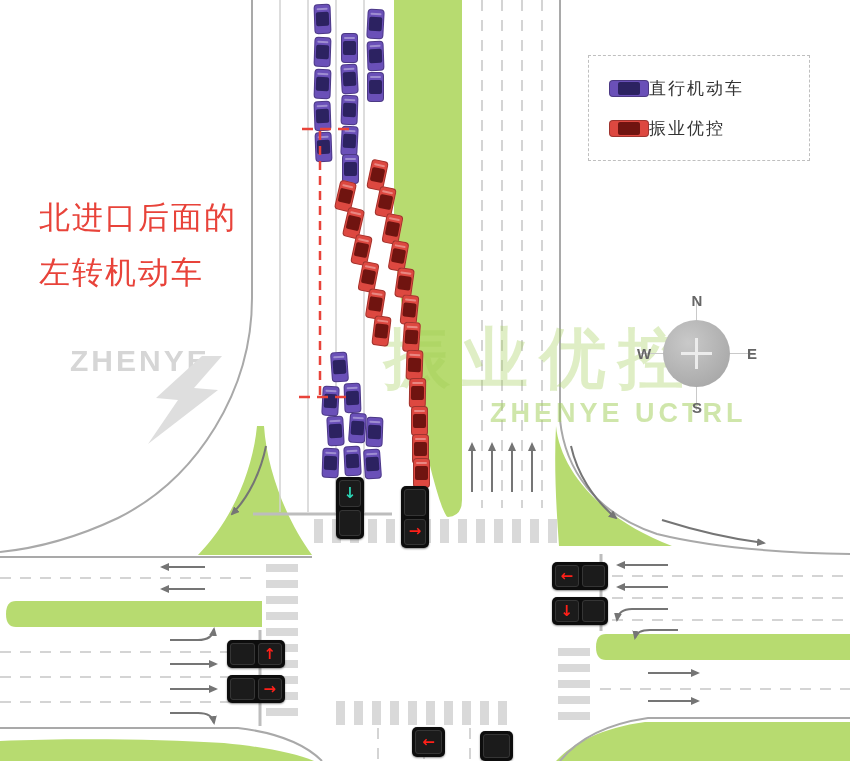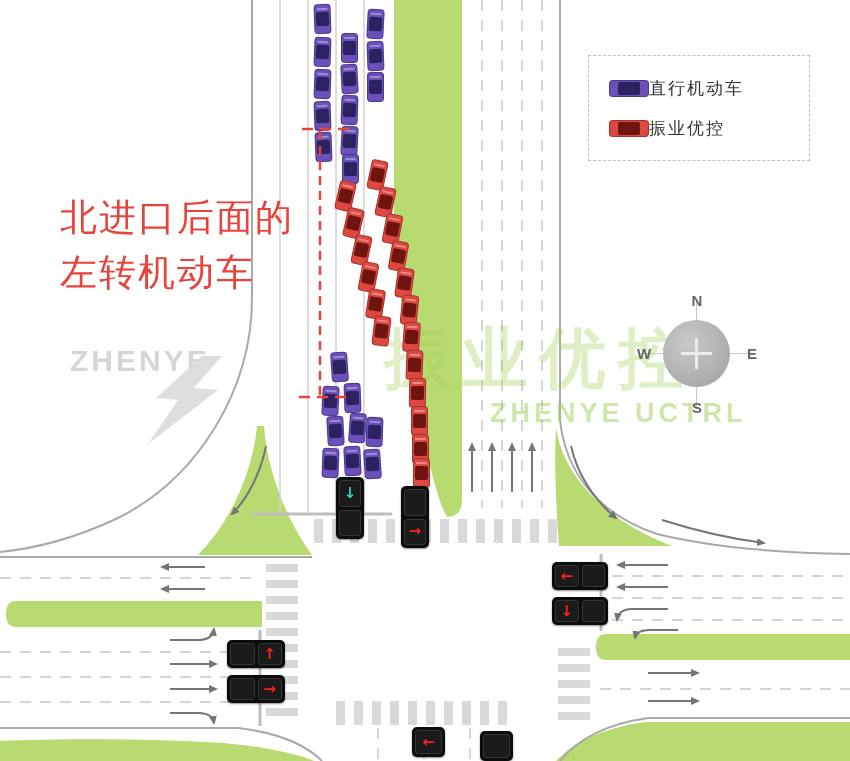--- a/index.html
+++ b/index.html
@@ -32,22 +32,22 @@
   #signals { z-index:4; }
   .signal { position:absolute; background:#0d0d0d; border-radius:5px; display:flex; gap:3px; padding:3px;
             box-shadow:0 1px 2px rgba(0,0,0,.45); }
   .signal.v { flex-direction:column; }
   .signal .cell { flex:1; background:#1b1b1b; border:1px solid #353535; border-radius:3px;
                   display:flex; align-items:center; justify-content:center;
                   font-weight:bold; font-size:15px; line-height:1; font-family:"DejaVu Sans",sans-serif; }
 
   
   .overlay { z-index:5; }
-  .annotation { position:absolute; left:60px; top:190px; z-index:7;
-                color:var(--red,#e8433a); font-size:37px; line-height:55px; letter-spacing:2px; }
+  .annotation { position:absolute; left:39px; top:190px; z-index:7;
+                color:var(--red,#e8433a); font-size:31px; line-height:55px; letter-spacing:2px; }
 
   
   .legend { position:absolute; left:588px; top:55px; width:222px; height:106px; z-index:6;
             background:#fff; border:1px dashed #bfbfbf;
             display:flex; flex-direction:column; justify-content:center; gap:17px; padding:10px 20px; }
   .legend-row { display:flex; align-items:center; }
   .legend-label { font-size:17px; color:#333; letter-spacing:2px; }
   .car-h { position:relative; width:40px; height:17px; border-radius:4px; display:inline-block; flex:0 0 auto; }
   .car-h.straight { background:var(--car-straight,#6a50b8); box-shadow:inset 0 0 0 1px rgba(0,0,0,.28); }
   .car-h.left { background:var(--car-left,#dd4840); box-shadow:inset 0 0 0 1px rgba(0,0,0,.28); }

